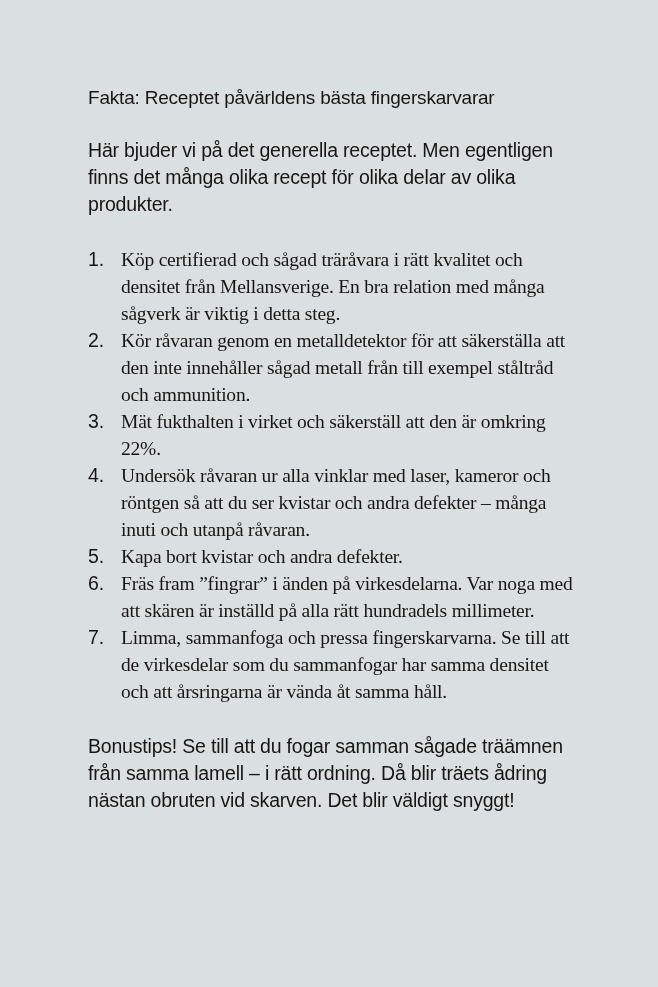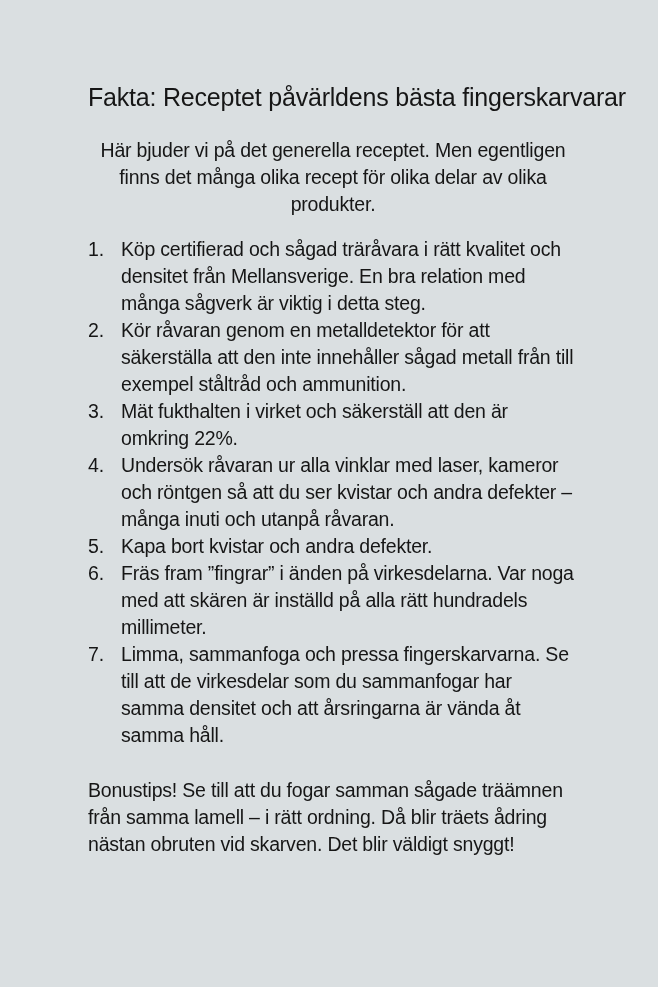--- a/index.html
+++ b/index.html
@@ -19,44 +19,44 @@
     }
     .content {
       position: absolute;
       left: 88px;
       top: 84px;
       width: 490px;
     }
     .title {
       margin: 0 0 26px 0;
       font-weight: normal;
-      font-size: 25px;
+      font-size: 19px;
       letter-spacing: -0.2px;
       white-space: nowrap;
     }
     .intro {
-      margin: 0 0 18px 0;
+      margin: 0 0 28px 0;
       letter-spacing: -0.2px;
-      text-align: center;
     }
     .steps {
       list-style: none;
       margin: 0 0 28px 0;
       padding: 0;
     }
     .step {
       display: flex;
       letter-spacing: -0.2px;
     }
     .step-num {
       width: 33px;
       flex: 0 0 33px;
     }
     .step-text {
       flex: 1;
+      font-family: Liberation Serif, serif;
     }
     .bonus {
       margin: 0;
       letter-spacing: -0.2px;
     }
   </style>
 </head>
 <body>
 
 <div class="content">

